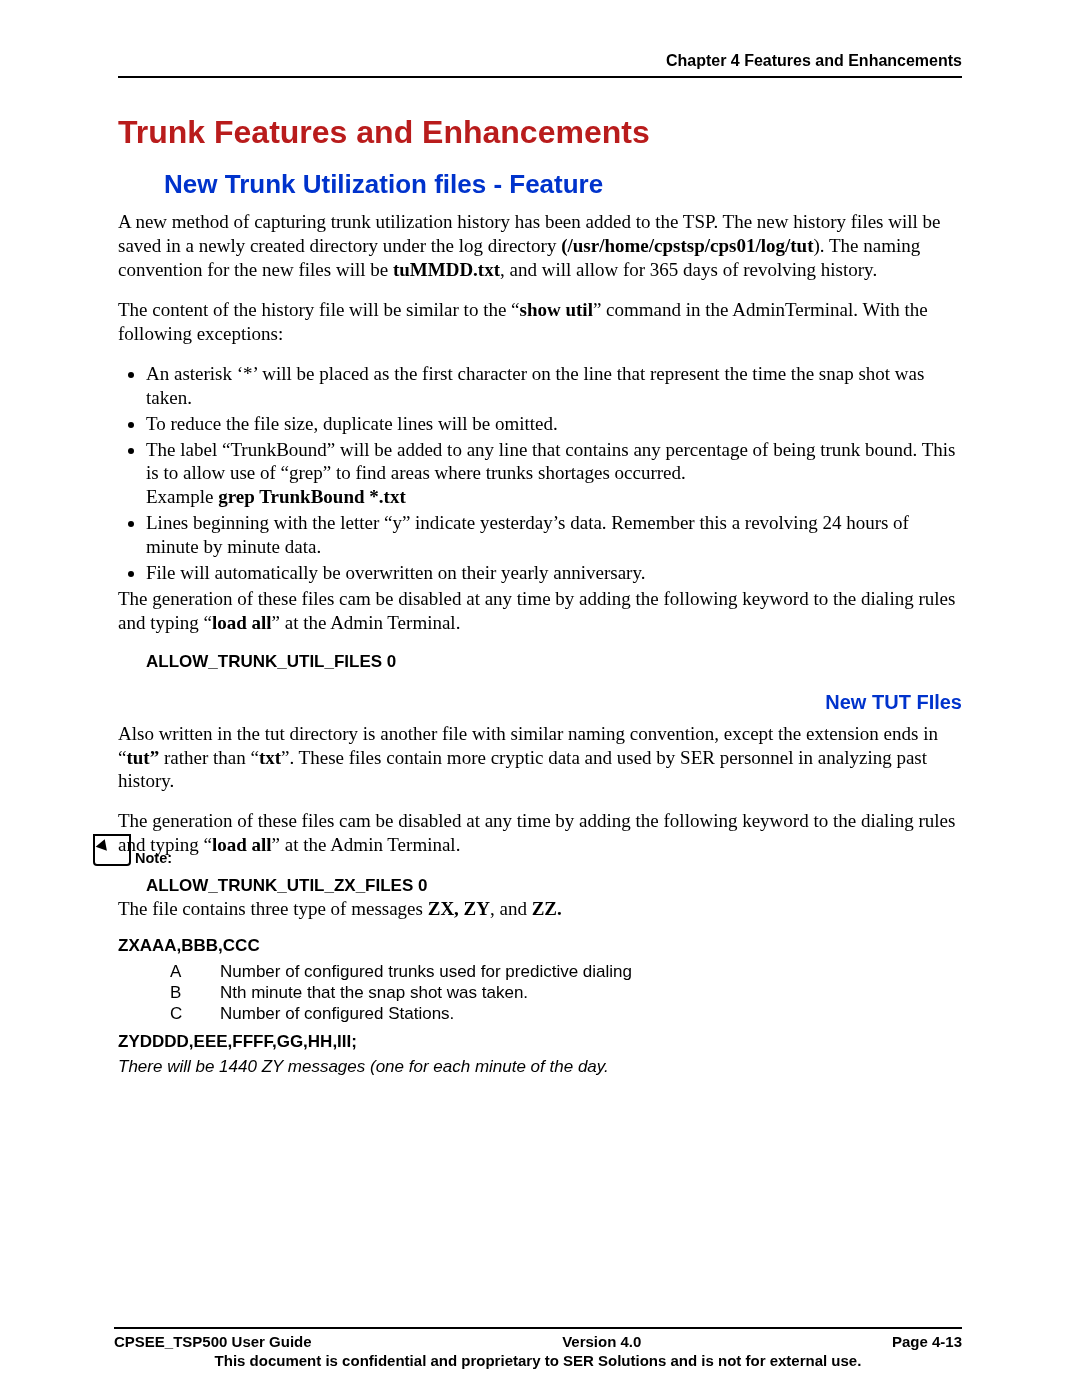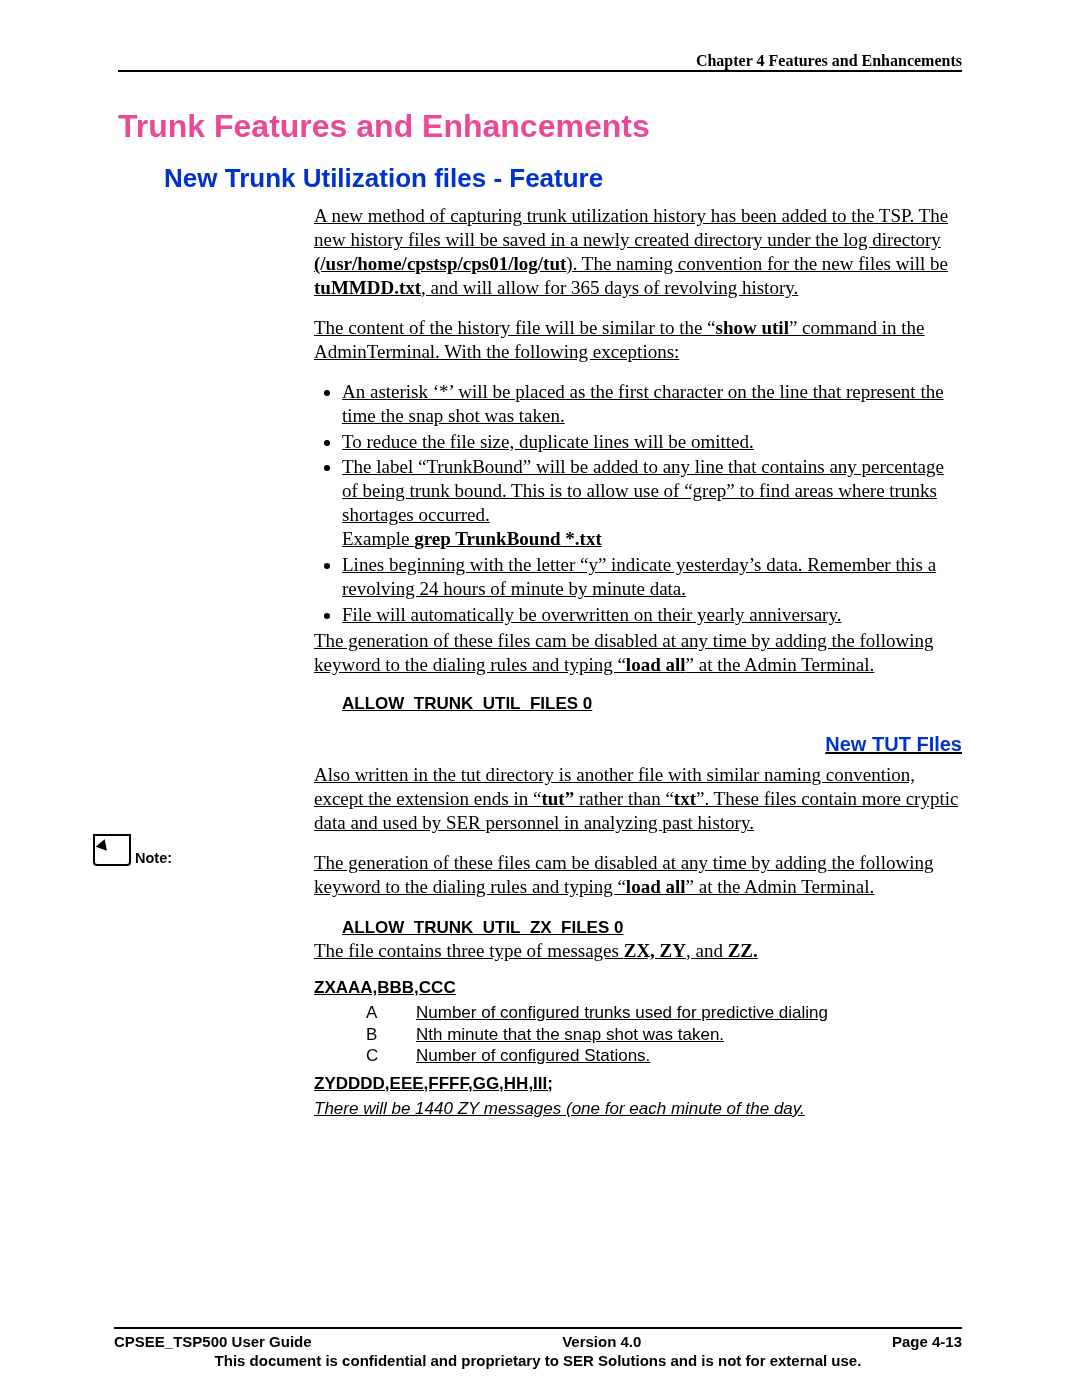--- a/index.html
+++ b/index.html
@@ -11,58 +11,56 @@
     width: 1080px;
   }
   .page {
     box-sizing: border-box;
     width: 1080px;
     min-height: 1397px;
     padding: 52px 118px 28px 118px;
     position: relative;
   }
   .header-right {
-    font-family: Liberation Serif, serif;
+    font-family: Liberation Sans, sans-serif;
     font-weight: bold;
     font-size: 16px;
     text-align: right;
-    margin-bottom: 0;
+    margin-bottom: 6px;
   }
   .top-rule {
     border: 0;
     border-top: 2px solid #000;
     margin: 0 0 36px 0;
   }
   h1.title {
     font-family: Arial, Helvetica, sans-serif;
-    color: #ec4899;
+    color: #b91c1c;
     font-size: 32px;
     font-weight: bold;
     margin: 0 0 18px 0;
   }
   h2.subtitle {
     font-family: Arial, Helvetica, sans-serif;
     color: #0033cc;
     font-size: 26px;
     font-weight: bold;
     margin: 0 0 10px 46px;
   }
   h3.section {
     font-family: Arial, Helvetica, sans-serif;
     color: #0033cc;
     font-size: 20px;
     font-weight: bold;
     margin: 18px 0 6px 0;
     text-align: right;
   }
   .body-col {
-    margin-left: 196px;
     font-size: 19px;
     line-height: 1.26;
-    text-decoration: underline;
   }
   .body-col p {
     margin: 0 0 16px 0;
   }
   ul.bullets {
     list-style-type: disc;
     padding-left: 28px;
     margin: 0 0 2px 0;
   }
   ul.bullets li {

